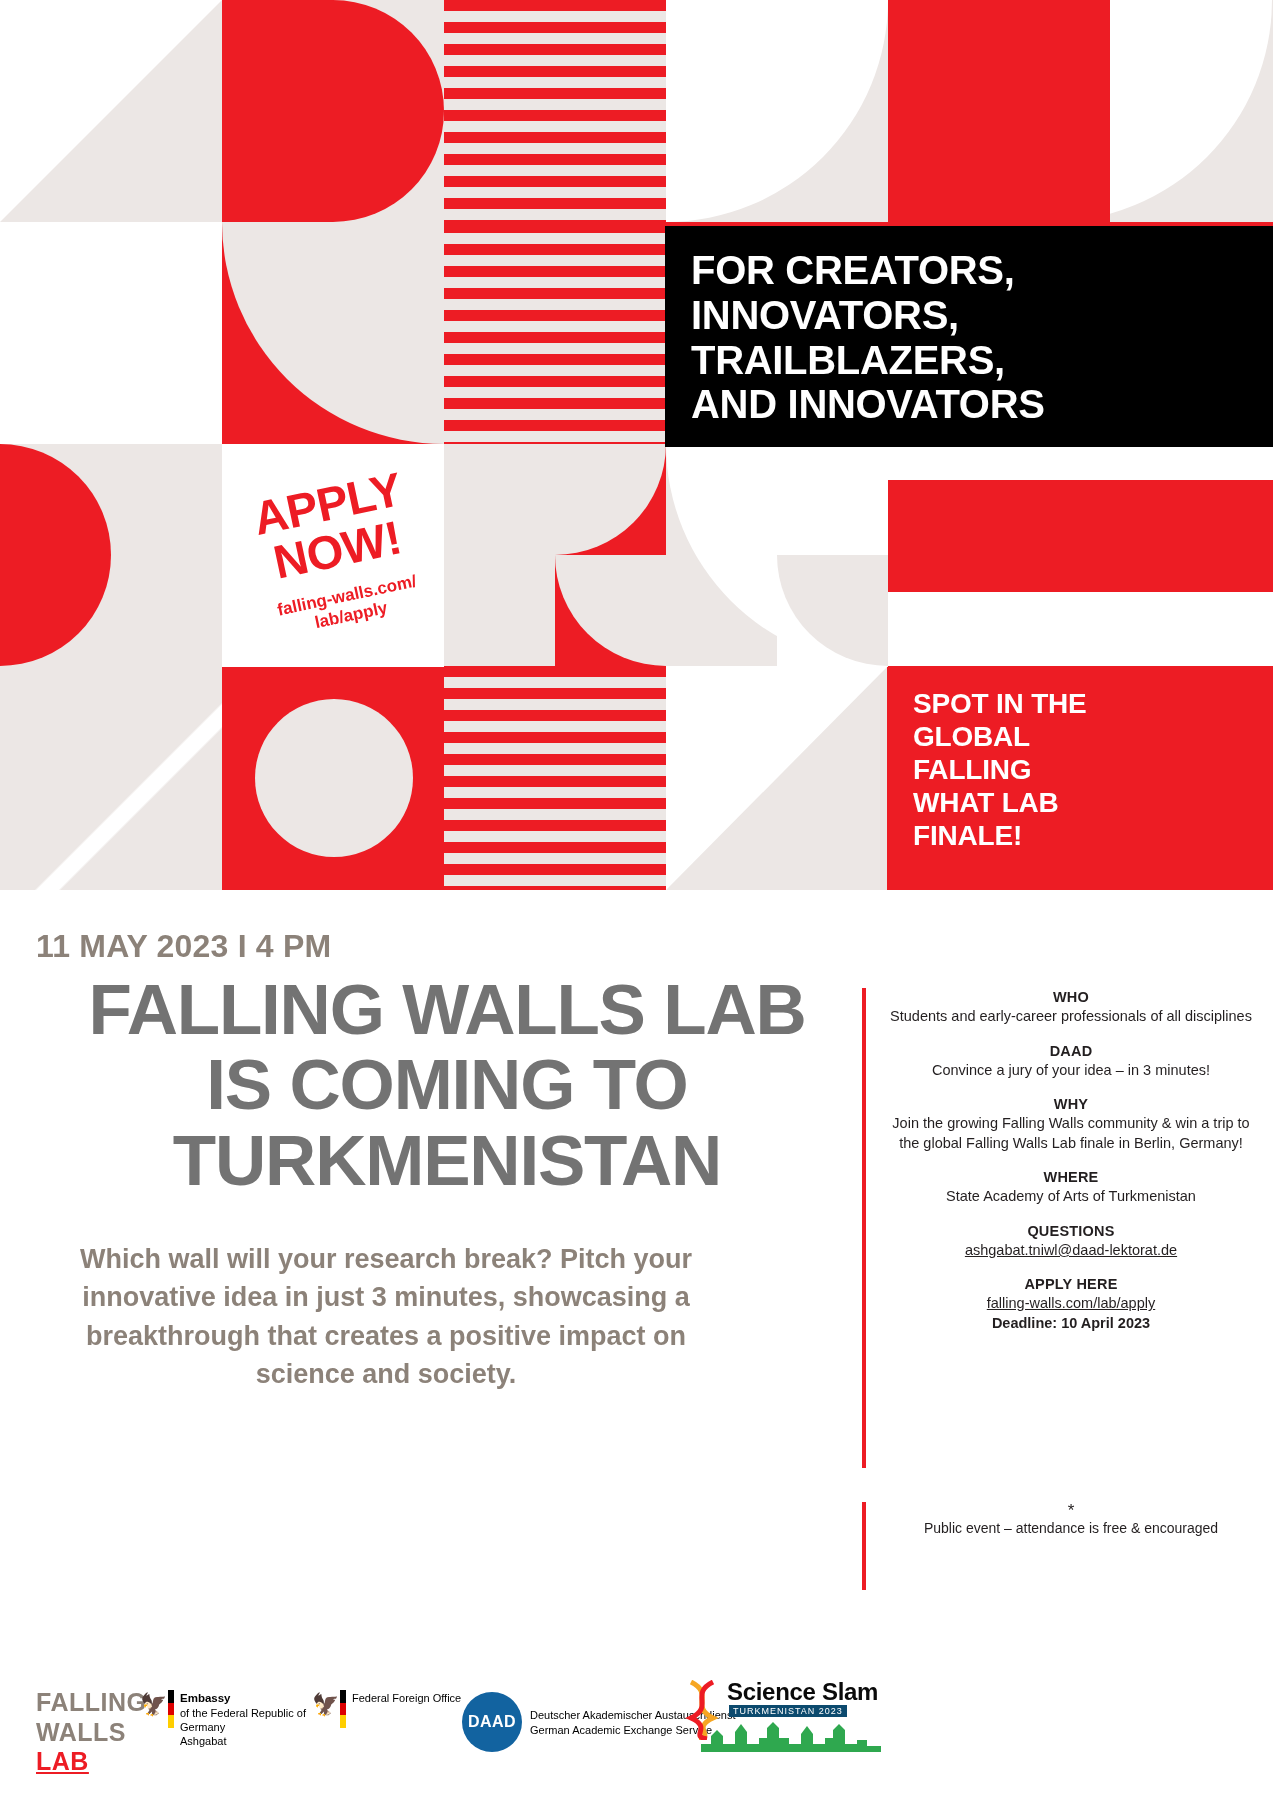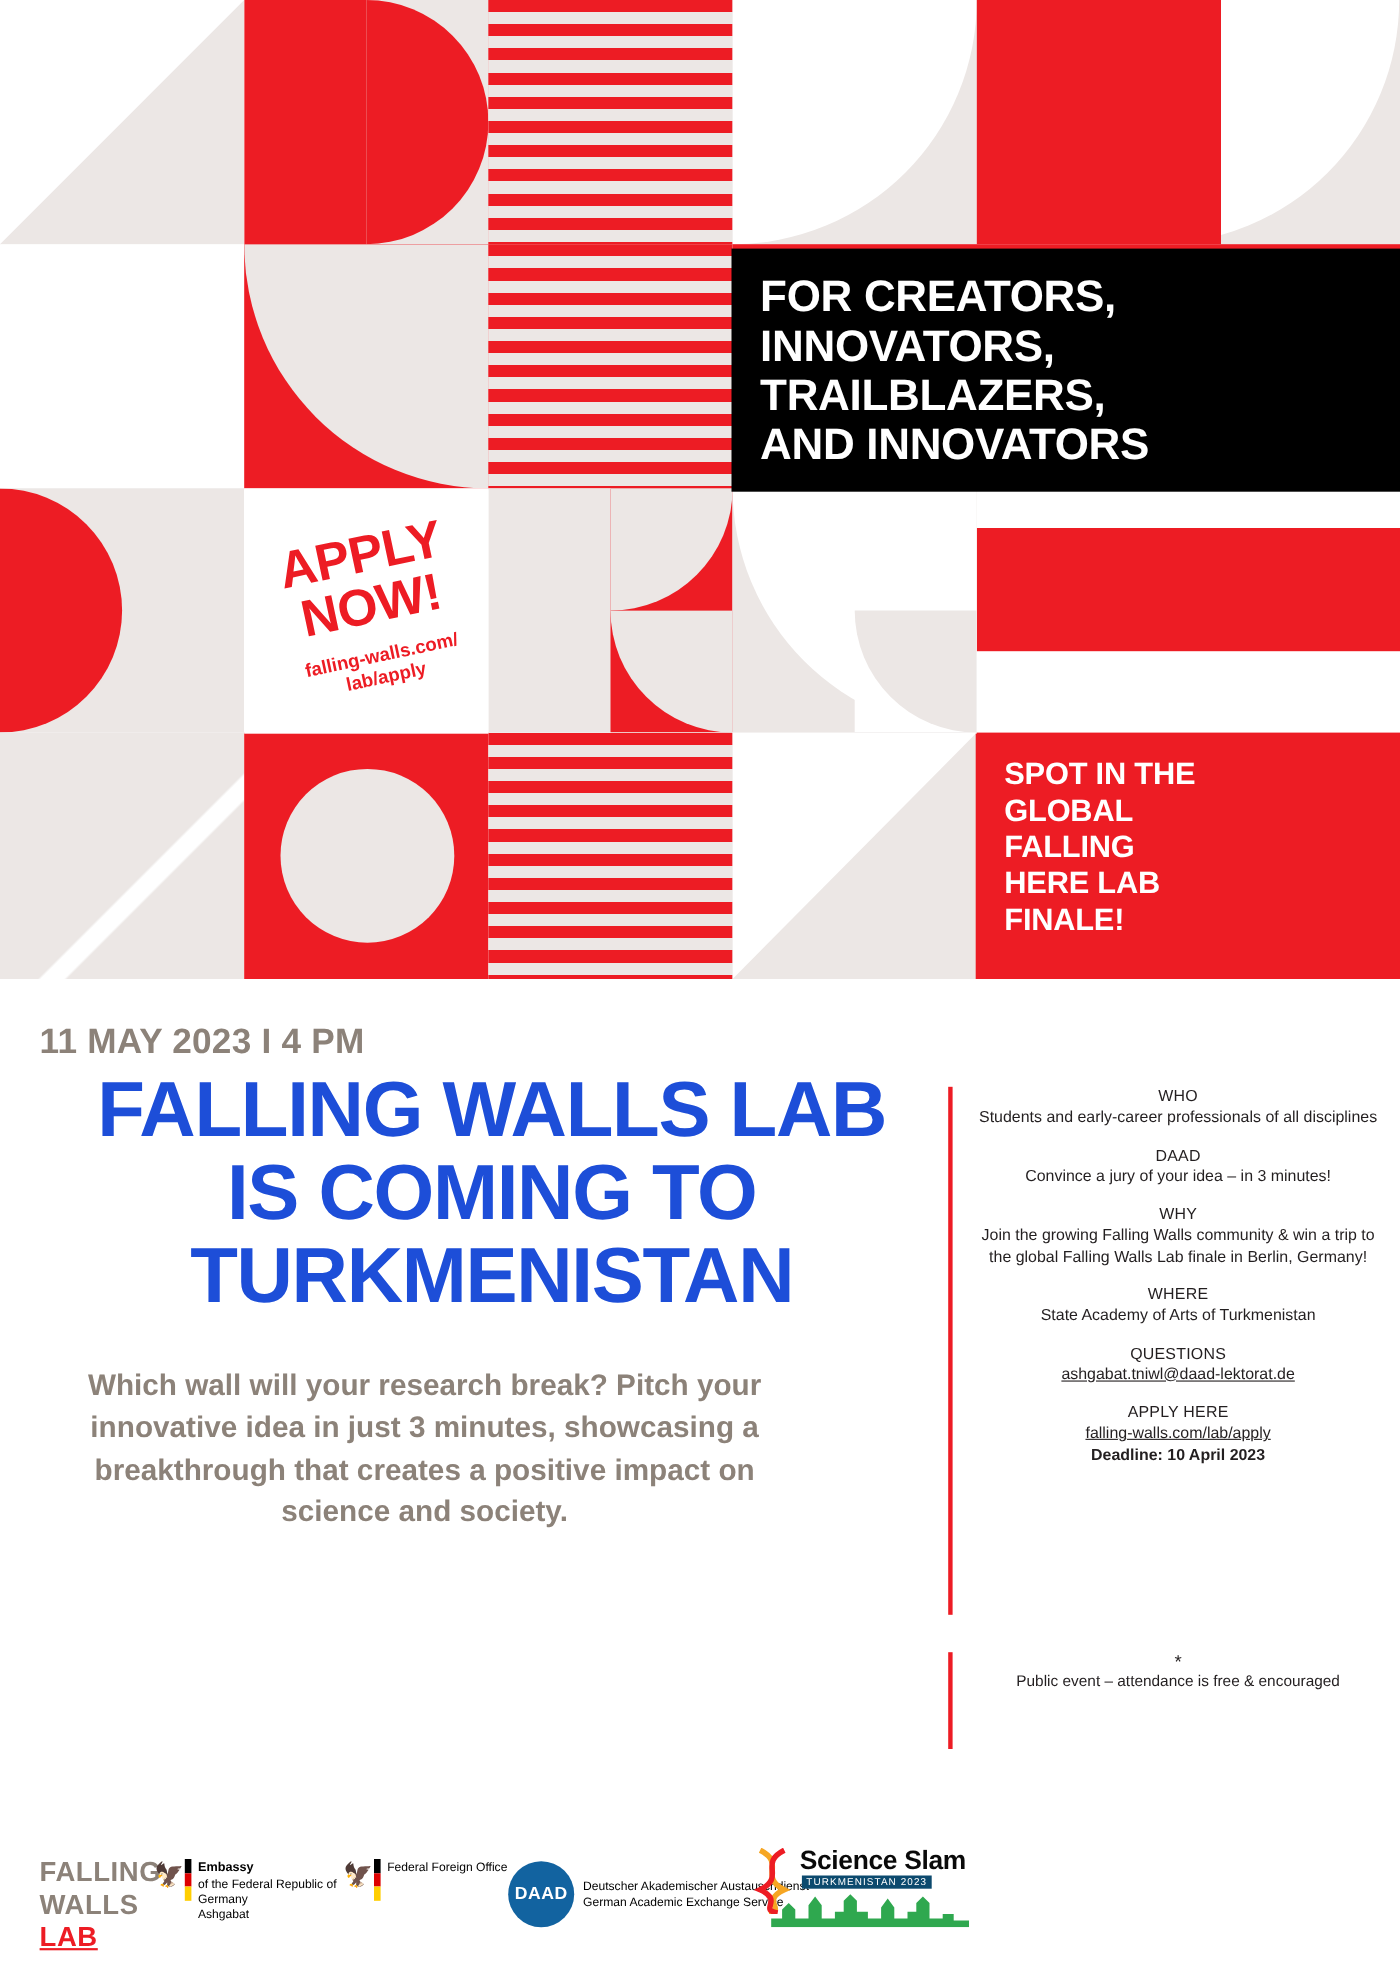--- a/index.html
+++ b/index.html
@@ -63,37 +63,37 @@
 
   
   #content { position:absolute; left:0; top:890px; width:1273px; height:911px; background:#fff;text-align:center; }
 
   #date {
     position:absolute; left:36px; top:38px;
     color:#8C8279; font-weight:bold; font-size:32px; letter-spacing:0.2px;
   }
   #headline {
     position:absolute; left:32px; top:82px; width:830px;
-    color:#1d4ed8; font-weight:bold; font-size:71px; line-height:1.06;
+    color:#737373; font-weight:bold; font-size:71px; line-height:1.06;
     letter-spacing:-1.2px;
   }
   #subtext {
     position:absolute; left:36px; top:350px; width:700px;
     color:#8C8279; font-weight:bold; font-size:27px; line-height:1.42;
   }
 
   
   #divider { position:absolute; left:862px; top:98px; width:4px; height:480px; background:#ED1C24; }
   #divider2 { position:absolute; left:862px; top:612px; width:4px; height:88px; background:#ED1C24; }
   #info {
     position:absolute; left:886px; top:98px; width:370px;
     color:#231F20; font-size:14.5px; line-height:1.33;
   }
   #info .blk { margin-bottom:15px; }
-  #info .lbl { font-weight:normal; font-size:14.5px; letter-spacing:0.2px; }
+  #info .lbl { font-weight:bold; font-size:14.5px; letter-spacing:0.2px; }
   #info .val { font-weight:normal; }
   #info .link { text-decoration:underline; }
   #info .bold { font-weight:bold; }
 
   #footnote {
     position:absolute; left:886px; top:612px; width:370px;
     color:#231F20; font-size:14px; line-height:1.35;
   }
   #footnote .star { font-size:17px; line-height:1; }
 
@@ -210,21 +210,21 @@
         <div class="big">NOW!</div>
         <div class="small">falling-walls.com/</div>
         <div class="small" style="margin-top:0;">lab/apply</div>
       </div>
     </div>
 
     <div id="winbox">
       <div>SPOT IN THE</div>
       <div>GLOBAL</div>
       <div>FALLING</div>
-      <div>HERE LAB</div>
+      <div>WHAT LAB</div>
       <div>FINALE!</div>
     </div>
   </div>
 
   <div id="content">
 
     <div id="date">11 MAY 2023 I 4 PM</div>
 
     <div id="headline">
       <div>FALLING WALLS LAB</div>

